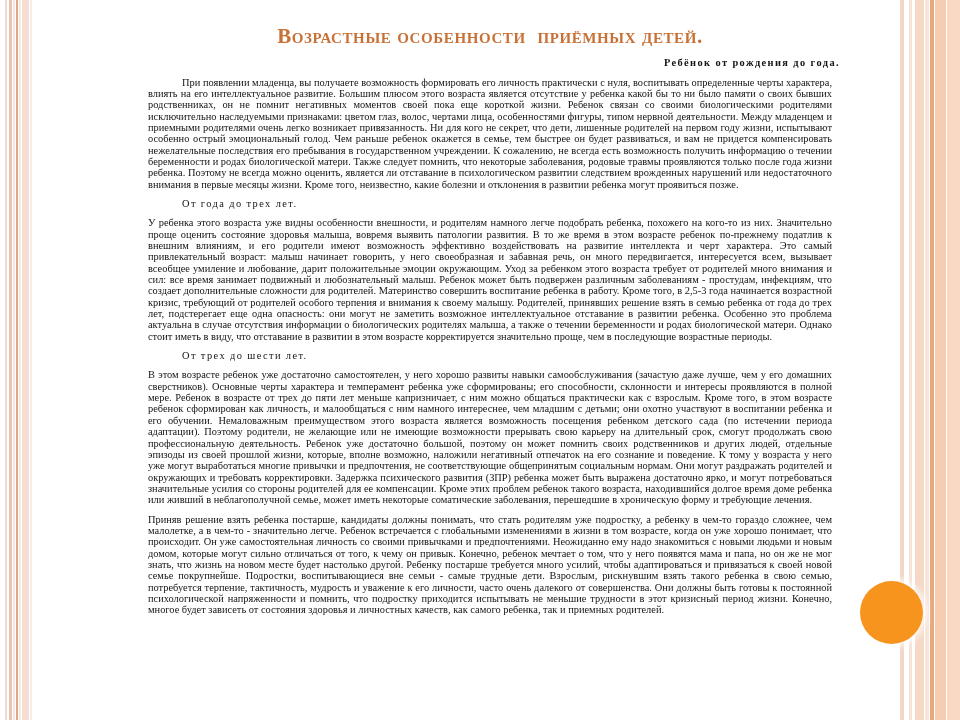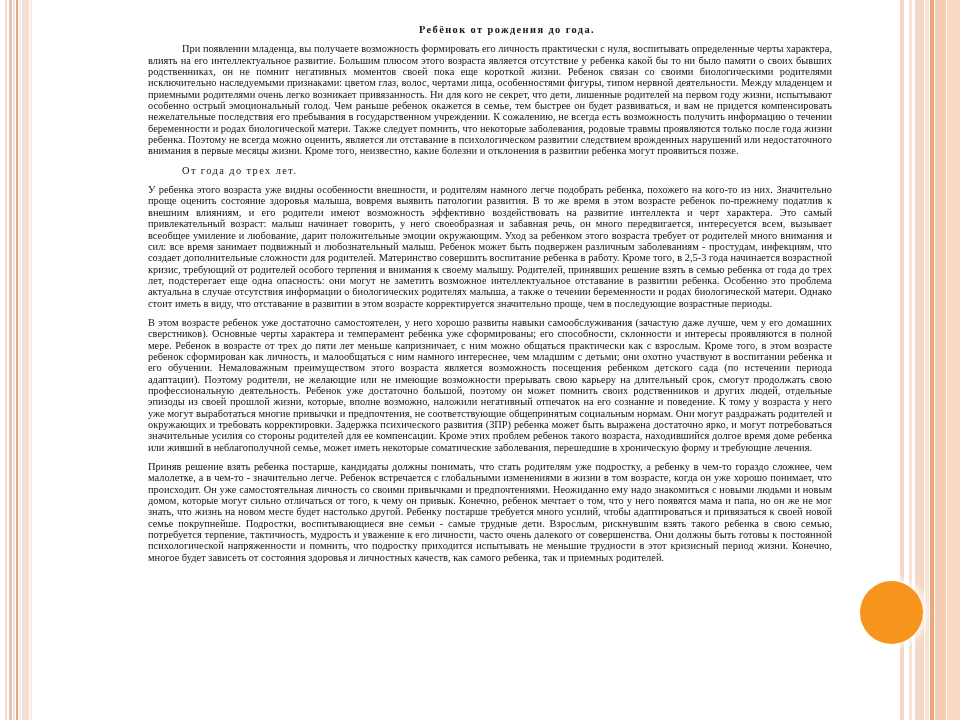--- a/index.html
+++ b/index.html
@@ -112,21 +112,21 @@
     letter-spacing: 1.4px;
     text-indent: 0;
   }
   .sec-head-lead {
     display: inline-block;
     width: 34px;
   }
 
   .hdr-line {
     margin: 0;
-    text-align: center;
+    text-align: right;
     font-weight: 700;
     letter-spacing: 1.4px;
     text-indent: 34px;
   }
 </style>
 </head>
 <body>
 
 <div class="slide">
 
@@ -147,28 +147,30 @@
     <div class="stripe sR4"></div>
     <div class="stripe sR5"></div>
     <div class="stripe sR6"></div>
     <div class="stripe sR7"></div>
   </div>
 
   <div class="circle-deco"></div>
 
   <div class="content">
 
+    <h1 class="slide-title">Возрастные особенности  приёмных детей.</h1>
 
     <div class="body-block">
 
       <p class="hdr-line">Ребёнок от рождения до года.</p>
       <p class="para">При появлении младенца, вы получаете возможность формировать его личность практически с нуля, воспитывать определенные черты характера, влиять на его интеллектуальное развитие. Большим плюсом этого возраста является отсутствие у ребенка какой бы то ни было памяти о своих бывших родственниках, он не помнит негативных моментов своей пока еще короткой жизни. Ребенок связан со своими биологическими родителями исключительно наследуемыми признаками: цветом глаз, волос, чертами лица, особенностями фигуры, типом нервной деятельности. Между младенцем и приемными родителями очень легко возникает привязанность. Ни для кого не секрет, что дети, лишенные родителей на первом году жизни, испытывают особенно острый эмоциональный голод. Чем раньше ребенок окажется в семье, тем быстрее он будет развиваться, и вам не придется компенсировать нежелательные последствия его пребывания в государственном учреждении. К сожалению, не всегда есть возможность получить информацию о течении беременности и родах биологической матери. Также следует помнить, что некоторые заболевания, родовые травмы проявляются только после года жизни ребенка. Поэтому не всегда можно оценить, является ли отставание в психологическом развитии следствием врожденных нарушений или недостаточного внимания в первые месяцы жизни. Кроме того, неизвестно, какие болезни и отклонения в развитии ребенка могут проявиться позже.</p>
 
       <p class="para sec-head"><span class="sec-head-lead"></span><span>От года до трех лет.</span></p>
       <p class="para" style="text-indent:0">У ребенка этого возраста уже видны особенности внешности, и родителям намного легче подобрать ребенка, похожего на кого-то из них. Значительно проще оценить состояние здоровья малыша, вовремя выявить патологии развития. В то же время в этом возрасте ребенок по-прежнему податлив к внешним влияниям, и его родители имеют возможность эффективно воздействовать на развитие интеллекта и черт характера. Это самый привлекательный возраст: малыш начинает говорить, у него своеобразная и забавная речь, он много передвигается, интересуется всем, вызывает всеобщее умиление и любование, дарит положительные эмоции окружающим. Уход за ребенком этого возраста требует от родителей много внимания и сил: все время занимает подвижный и любознательный малыш. Ребенок может быть подвержен различным заболеваниям - простудам, инфекциям, что создает дополнительные сложности для родителей. Материнство совершить воспитание ребенка в работу. Кроме того, в 2,5-3 года начинается возрастной кризис, требующий от родителей особого терпения и внимания к своему малышу. Родителей, принявших решение взять в семью ребенка от года до трех лет, подстерегает еще одна опасность: они могут не заметить возможное интеллектуальное отставание в развитии ребенка. Особенно это проблема актуальна в случае отсутствия информации о биологических родителях малыша, а также о течении беременности и родах биологической матери. Однако стоит иметь в виду, что отставание в развитии в этом возрасте корректируется значительно проще, чем в последующие возрастные периоды.</p>
 
+      <p class="para sec-head"><span class="sec-head-lead"></span><span>От трех до шести лет.</span></p>
       <p class="para" style="text-indent:0">В этом возрасте ребенок уже достаточно самостоятелен, у него хорошо развиты навыки самообслуживания (зачастую даже лучше, чем у его домашних сверстников). Основные черты характера и темперамент ребенка уже сформированы; его способности, склонности и интересы проявляются в полной мере. Ребенок в возрасте от трех до пяти лет меньше капризничает, с ним можно общаться практически как с взрослым. Кроме того, в этом возрасте ребенок сформирован как личность, и малообщаться с ним намного интереснее, чем младшим с детьми; они охотно участвуют в воспитании ребенка и его обучении. Немаловажным преимуществом этого возраста является возможность посещения ребенком детского сада (по истечении периода адаптации). Поэтому родители, не желающие или не имеющие возможности прерывать свою карьеру на длительный срок, смогут продолжать свою профессиональную деятельность. Ребенок уже достаточно большой, поэтому он может помнить своих родственников и других людей, отдельные эпизоды из своей прошлой жизни, которые, вполне возможно, наложили негативный отпечаток на его сознание и поведение. К тому у возраста у него уже могут выработаться многие привычки и предпочтения, не соответствующие общепринятым социальным нормам. Они могут раздражать родителей и окружающих и требовать корректировки. Задержка психического развития (ЗПР) ребенка может быть выражена достаточно ярко, и могут потребоваться значительные усилия со стороны родителей для ее компенсации. Кроме этих проблем ребенок такого возраста, находившийся долгое время доме ребенка или живший в неблагополучной семье, может иметь некоторые соматические заболевания, перешедшие в хроническую форму и требующие лечения.</p>
 
       <p class="para" style="text-indent:0">Приняв решение взять ребенка постарше, кандидаты должны понимать, что стать родителям уже подростку, а ребенку в чем-то гораздо сложнее, чем малолетке, а в чем-то - значительно легче. Ребенок встречается с глобальными изменениями в жизни в том возрасте, когда он уже хорошо понимает, что происходит. Он уже самостоятельная личность со своими привычками и предпочтениями. Неожиданно ему надо знакомиться с новыми людьми и новым домом, которые могут сильно отличаться от того, к чему он привык. Конечно, ребенок мечтает о том, что у него появятся мама и папа, но он же не мог знать, что жизнь на новом месте будет настолько другой. Ребенку постарше требуется много усилий, чтобы адаптироваться и привязаться к своей новой семье покрупнейше. Подростки, воспитывающиеся вне семьи - самые трудные дети. Взрослым, рискнувшим взять такого ребенка в свою семью, потребуется терпение, тактичность, мудрость и уважение к его личности, часто очень далекого от совершенства. Они должны быть готовы к постоянной психологической напряженности и помнить, что подростку приходится испытывать не меньшие трудности в этот кризисный период жизни. Конечно, многое будет зависеть от состояния здоровья и личностных качеств, как самого ребенка, так и приемных родителей.</p>
 
     </div>
   </div>
 </div>
 
 </body></html>

